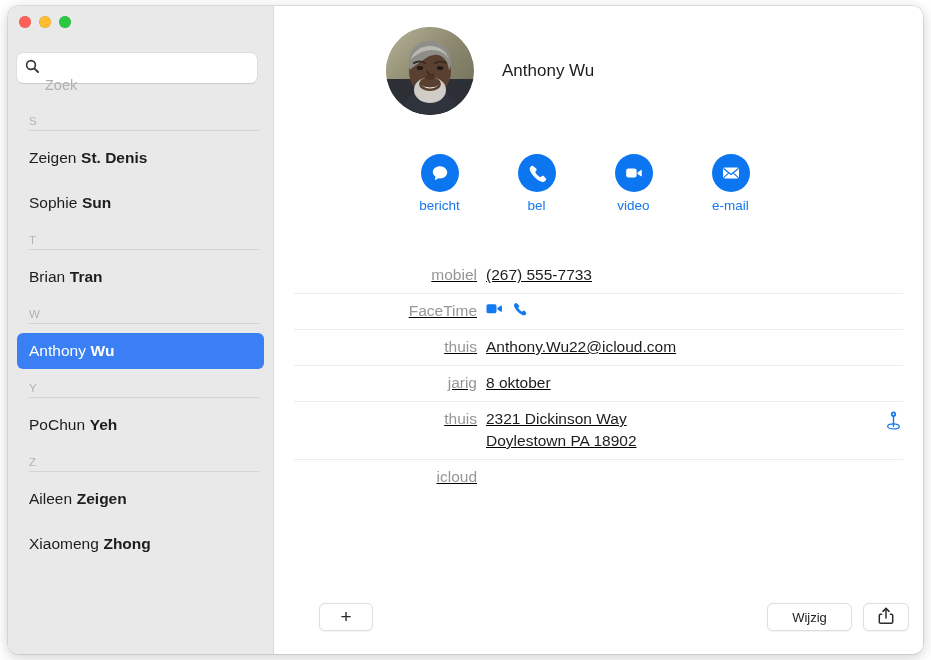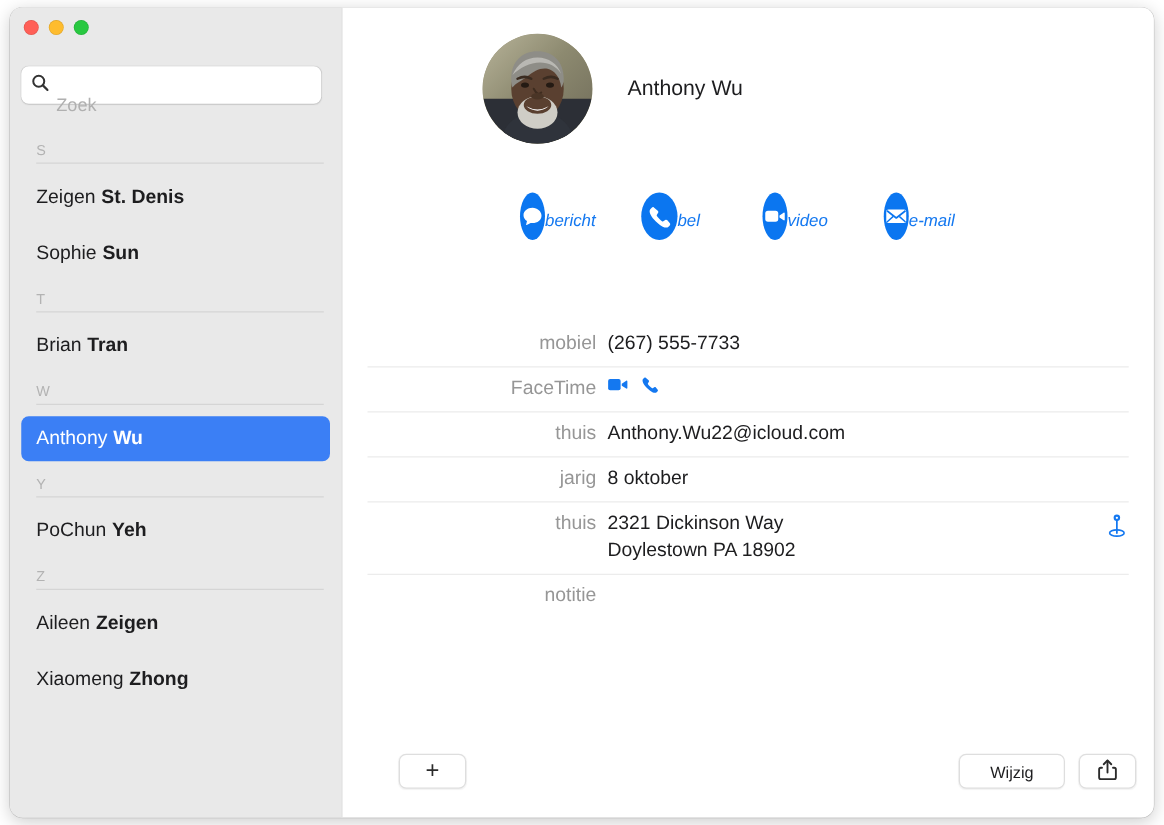--- a/index.html
+++ b/index.html
@@ -157,24 +157,23 @@
   #actions {
     position: absolute;
     top: 148px;
     left: 142px;
     display: flex;
     gap: 50px;
   }
   .action {
     width: 47px;
     display: flex;
-    flex-direction: row;
+    flex-direction: column;
     align-items: center;
     cursor: default;
-    font-style: italic;
   }
   .action-circle {
     width: 38px;
     height: 38px;
     border-radius: 50%;
     background: #0b76f0;
     display: flex;
     align-items: center;
     justify-content: center;
   }
@@ -191,20 +190,21 @@
     right: 20px;
     top: 252px;
   }
   .field-row {
     display: flex;
     align-items: flex-start;
     border-bottom: 1px solid #ececec;
     padding: 6px 0 7px 0;
     position: relative;
     min-height: 21px;
+    text-decoration: underline;
   }
   .field-row.no-line { border-bottom: none; }
   .field-label {
     flex: 0 0 192px;
     text-align: right;
     padding-right: 9px;
     font-size: 15.5px;
     color: #969696;
     line-height: 22px;
     box-sizing: border-box;
@@ -421,21 +421,21 @@
           <div class="field-label">thuis</div>
           <div class="field-value"><span>2321 Dickinson Way</span><span class="line2">Doylestown PA 18902</span></div>
           <span class="map-pin"><svg width="15" height="20" viewBox="0 0 15 20">
               <ellipse cx="7.5" cy="15.4" rx="5.8" ry="2.5" fill="none" stroke="#1478f0" stroke-width="1.3"></ellipse>
               <line x1="7.5" y1="4.6" x2="7.5" y2="15.4" stroke="#1478f0" stroke-width="1.4" stroke-linecap="round"></line>
               <circle cx="7.5" cy="3.2" r="2.6" fill="#1478f0"></circle>
               <circle cx="7.5" cy="3.2" r="0.9" fill="#ffffff"></circle>
             </svg></span>
         </div>
         <div class="field-row no-line">
-          <div class="field-label">notitie</div>
+          <div class="field-label">icloud</div>
           <div class="field-value"></div>
         </div>
       </div>
 
     <div id="bottom-bar">
       <button class="tb-btn" id="add-btn">+</button>
       <button class="tb-btn" id="edit-btn">Wijzig</button>
       <button class="tb-btn" id="share-btn">
         <span>
           <svg width="16" height="18" viewBox="0 0 16 18">

